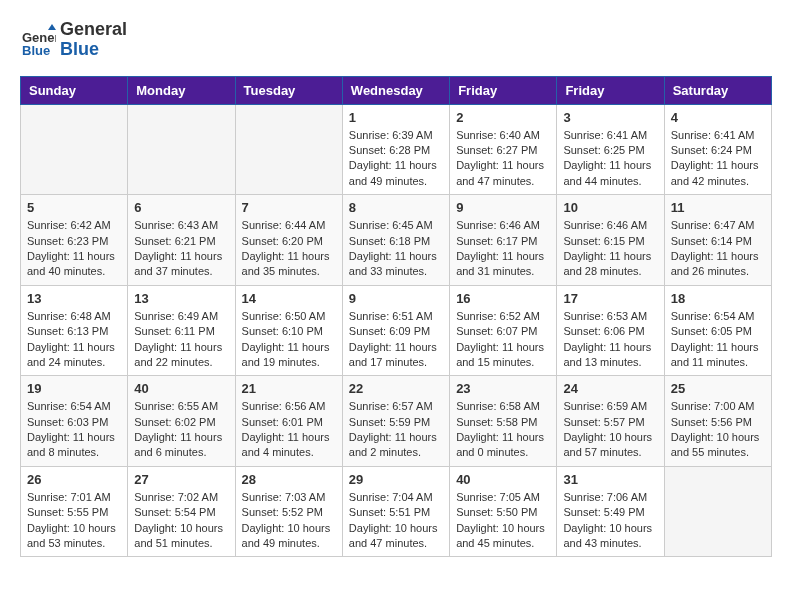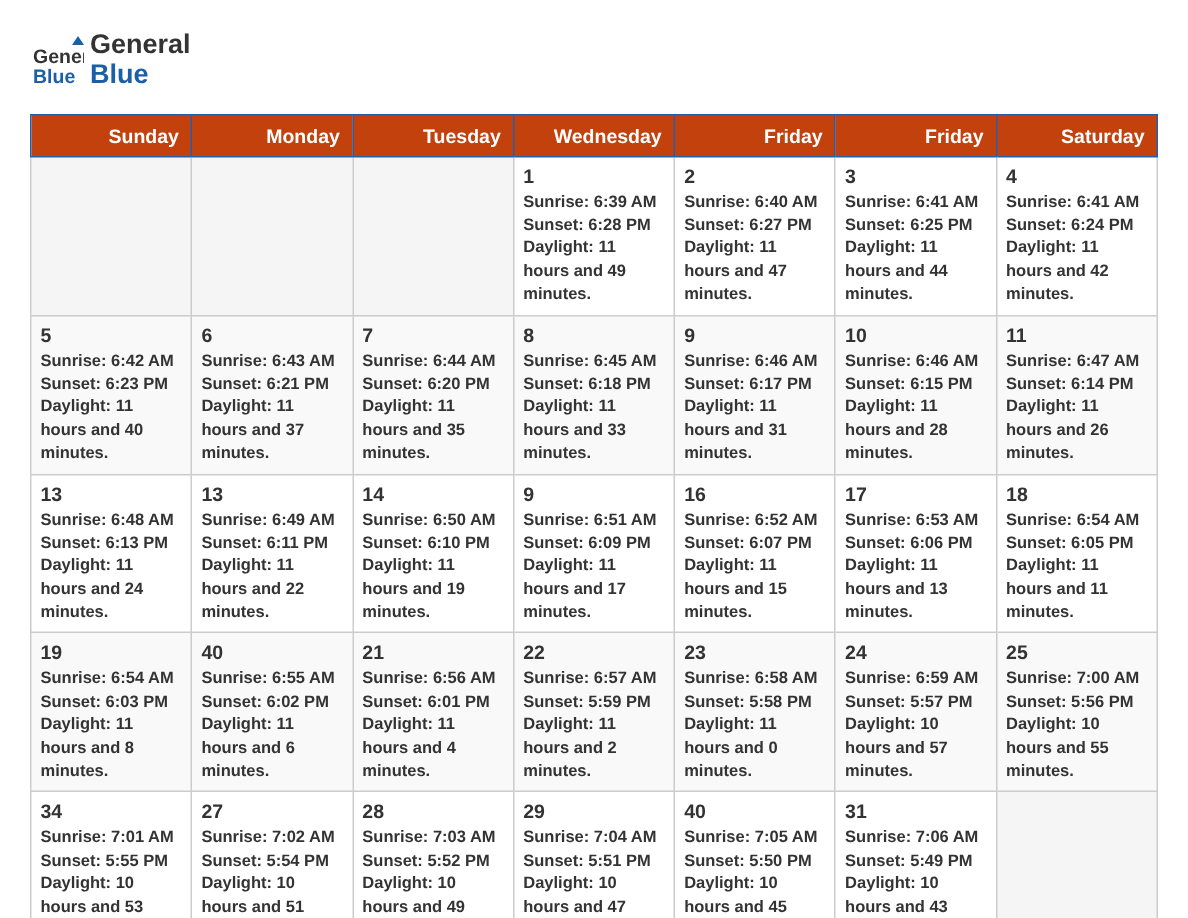--- a/index.html
+++ b/index.html
@@ -36,26 +36,26 @@
     .location {
       font-size: 16px;
       color: #555;
     }
     .calendar {
       width: 100%;
       border-collapse: collapse;
       border: 1px solid #ccc;
     }
     .calendar th {
-      background: #c2410c;
+      background: #4c1d95;
       color: #fff;
       font-size: 13px;
       font-weight: bold;
       padding: 6px 8px;
-      text-align: right;
+      text-align: left;
       border: 1px solid #2460a8;
     }
     .calendar td {
       vertical-align: top;
       border: 1px solid #ccc;
       padding: 5px 6px;
       width: 107px;
       min-height: 90px;
       font-size: 11px;
       color: #333;
@@ -71,21 +71,20 @@
       background: #f0f0f0;
     }
     .day-num {
       font-size: 13px;
       font-weight: bold;
       margin-bottom: 3px;
       display: block;
     }
     .cell-content {
       line-height: 1.4;
-      font-weight: bold;
     }
   </style>
 </head>
 <body>
 
 <div class="header">
   <div class="logo">
     <svg class="logo-icon" viewBox="0 0 36 36">
       <text x="2" y="20" font-size="13" font-weight="bold" fill="#333">General</text>
       <text x="2" y="33" font-size="13" font-weight="bold" fill="#1a5fa8">Blue</text>
@@ -221,21 +220,21 @@
           <span class="day-num">24</span>
           <div class="cell-content">Sunrise: 6:59 AM<br>Sunset: 5:57 PM<br>Daylight: 10 hours and 57 minutes.</div>
         </td>
         <td>
           <span class="day-num">25</span>
           <div class="cell-content">Sunrise: 7:00 AM<br>Sunset: 5:56 PM<br>Daylight: 10 hours and 55 minutes.</div>
         </td>
       </tr>
       <tr>
         <td>
-          <span class="day-num">34</span>
+          <span class="day-num">26</span>
           <div class="cell-content">Sunrise: 7:01 AM<br>Sunset: 5:55 PM<br>Daylight: 10 hours and 53 minutes.</div>
         </td>
         <td>
           <span class="day-num">27</span>
           <div class="cell-content">Sunrise: 7:02 AM<br>Sunset: 5:54 PM<br>Daylight: 10 hours and 51 minutes.</div>
         </td>
         <td>
           <span class="day-num">28</span>
           <div class="cell-content">Sunrise: 7:03 AM<br>Sunset: 5:52 PM<br>Daylight: 10 hours and 49 minutes.</div>
         </td>

